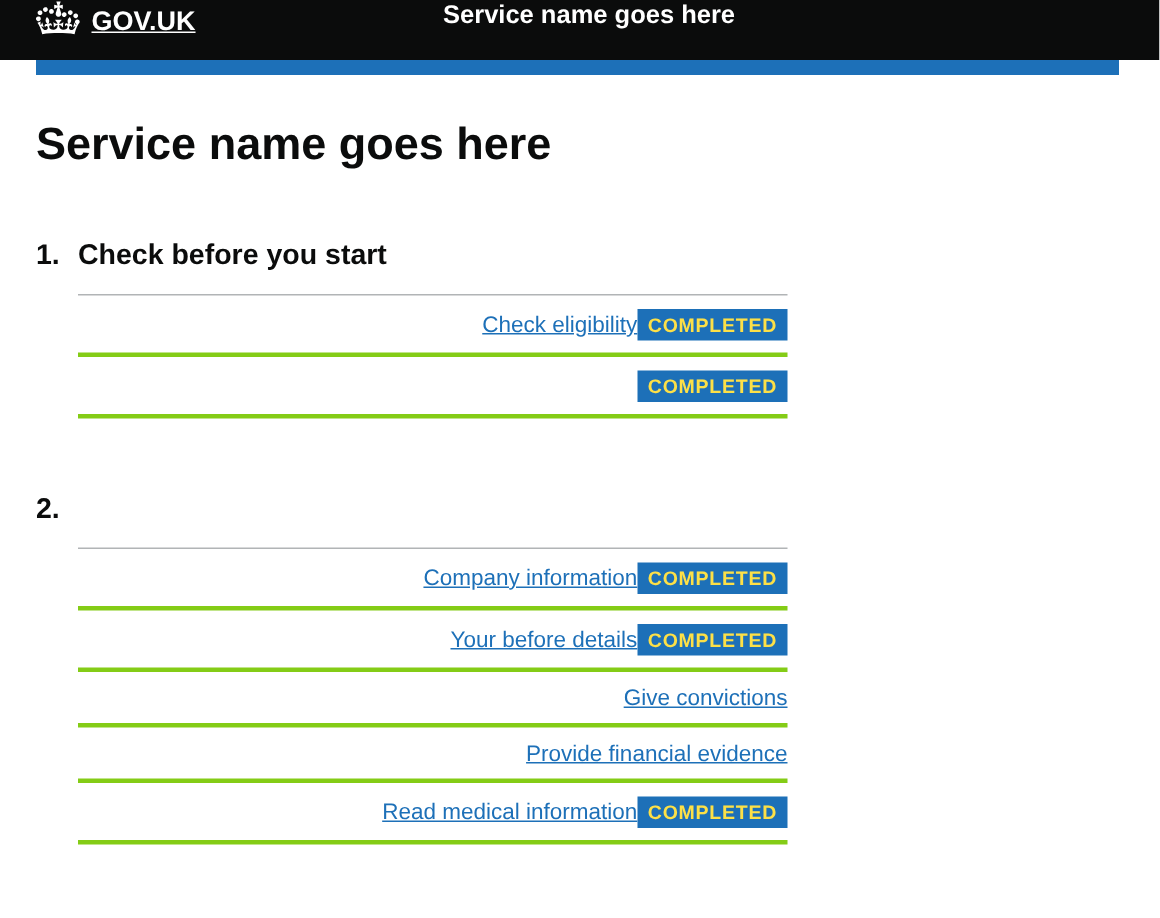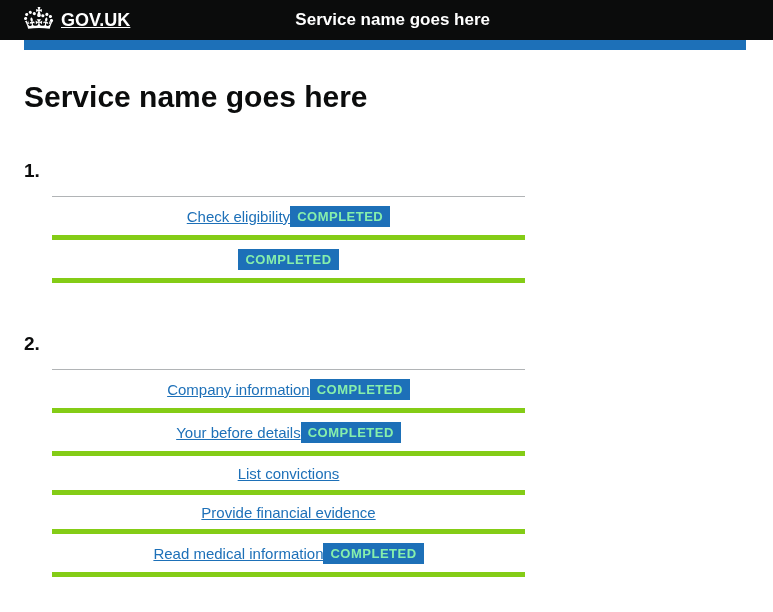--- a/index.html
+++ b/index.html
@@ -1,30 +1,30 @@
 <!DOCTYPE html>
 <html><head>
 <meta charset="utf-8">
 <style>
 *{box-sizing:border-box;margin:0;padding:0}
 body{font-family:Arial,Helvetica,sans-serif;color:#0b0c0c;background:#fff;width:773px}
-.header{background:#0b0c0c;height:40px;display:flex;align-items:center;padding:0 24px}
+.header{background:#0b0c0c;height:40px;display:flex;align-items:flex-start;padding:0 24px}
 .crown{display:flex;align-items:center;gap:7px;color:#fff;font-weight:700;font-size:18px}
 .crown svg{width:30px;height:24px;fill:#fff}
 .service-header{color:#fff;font-weight:700;font-size:17px;margin-left:165px}
 .blue-bar{height:10px;background:#1d70b8;margin:0 27px 0 24px}
 .main{padding:30px 24px 20px}
 h1{font-size:30px;font-weight:700;margin-bottom:46px}
 .section{margin-bottom:50px}
 .sec-head{display:flex;font-size:19px;font-weight:700;margin-bottom:14px}
 .num{width:28px}
 .tasks{list-style:none;width:473px;border-top:1px solid #b1b4b6}
-.task{display:flex;justify-content:center;align-items:center;padding:9px 0 8px;border-bottom:5px solid #84cc16}
+.task{display:flex;justify-content:flex-end;align-items:center;padding:9px 0 8px;border-bottom:3px solid #84cc16}
 .task a{color:#1d70b8;text-decoration:underline;font-size:15px}
-.tag{background:#1d70b8;color:#86efac;font-size:13px;font-weight:700;padding:3px 7px;letter-spacing:.5px}
+.tag{background:#1d70b8;color:#fde047;font-size:13px;font-weight:700;padding:3px 7px;letter-spacing:.5px}
 </style>
 </head>
 <body>
 
 <div class="header">
   <a class="crown" href="#">
     <span>
       <svg viewBox="0 0 132 97">
           <path d="M25 30.2c3.5 1.5 7.7-.2 9.1-3.7 1.5-3.6-.2-7.8-3.9-9.2-3.6-1.4-7.6.3-9.1 3.9-1.4 3.5.3 7.5 3.9 9zM9 39.5c3.6 1.5 7.8-.2 9.2-3.7 1.5-3.6-.2-7.8-3.9-9.1-3.6-1.5-7.6.2-9.1 3.8-1.4 3.5.3 7.5 3.8 9zM4.4 57.2c3.5 1.5 7.7-.2 9.1-3.8 1.5-3.6-.2-7.7-3.9-9.1-3.5-1.5-7.6.3-9.1 3.8-1.4 3.5.3 7.6 3.9 9.1zm38.3-21.4c3.5 1.5 7.7-.2 9.1-3.8 1.5-3.6-.2-7.7-3.9-9.1-3.6-1.5-7.6.3-9.1 3.8-1.3 3.6.4 7.7 3.9 9.1zm64.4-5.6c-1.4-3.6-5.4-5.3-9.1-3.9-3.7 1.4-5.4 5.6-3.9 9.2 1.4 3.5 5.6 5.2 9.1 3.7 3.6-1.5 5.3-5.5 3.9-9zm15.9 9.3c-1.5-3.6-5.5-5.3-9.1-3.8-3.7 1.3-5.4 5.5-3.9 9.1 1.4 3.5 5.6 5.2 9.2 3.7 3.5-1.5 5.2-5.5 3.8-9zm4.7 17.7c-1.5-3.5-5.6-5.3-9.1-3.8-3.7 1.4-5.4 5.6-3.9 9.1 1.4 3.6 5.6 5.3 9.1 3.8 3.6-1.4 5.3-5.5 3.9-9.1zM89.3 35.8c-1.5-3.5-5.6-5.3-9.1-3.8-3.7 1.4-5.4 5.6-3.9 9.1 1.4 3.6 5.5 5.3 9.1 3.9 3.6-1.5 5.3-5.6 3.9-9.2zM69.7 17.7l8.9 4.7V9.3l-8.9 2.8c-.2-.3-.5-.6-.9-.9L72.4 0H59.6l3.5 11.2c-.3.3-.6.5-.9.9l-8.8-2.8v13.1l8.8-4.7c.3.3.6.7.9.9l-5 15.4v.1c-.2.8-.4 1.6-.4 2.4 0 4.1 3.1 7.5 7 8.1h.2c.3 0 .7.1 1 .1.4 0 .7 0 1-.1h.2c4-.6 7.1-4.1 7.1-8.1 0-.8-.1-1.7-.4-2.4V34l-5.1-15.4c.4-.2.7-.6 1-.9zM66 92.8c16.9 0 32.8 1.1 47.1 3.2 4-16.9 8.9-26.7 14-33.5l-9.6-3.4c1 4.9 1.1 7.2 0 10.2-1.5-1.4-3-4.3-4.2-8.7L108.6 76c2.8-2 5-3.2 7.5-3.3-4.4 9.4-10 11.9-13.6 11.2-4.3-.8-6.3-4.6-5.6-7.9 1-4.7 5.7-5.9 8-.5 4.3-8.7-3-11.4-7.6-8.8 7.1-7.2 7.9-13.5 2.1-21.1-8 6.1-8.1 12.3-4.5 20.8-4.7-5.4-12.1-2.5-9.5 6.2 3.4-5.2 7.9-2 7.2 3.1-.6 4.3-6.4 7.8-13.5 7.2-10.3-.9-10.9-8-11.2-13.8 2.5-.5 7.1 1.8 11 7.3L80.2 60c-4.1 4.4-8 5.3-12.3 5.4 1.4-4.4 8-11.6 8-11.6H55.5s6.4 7.2 7.9 11.6c-4.2-.1-8-1-12.3-5.4l1.4 16.4c3.9-5.5 8.5-7.7 10.9-7.3-.3 5.8-.9 12.8-11.1 13.8-7.2.6-12.9-2.9-13.5-7.2-.7-5 3.8-8.3 7.1-3.1 2.7-8.7-4.6-11.6-9.4-6.2 3.7-8.5 3.6-14.7-4.6-20.8-5.8 7.6-5 13.9 2.2 21.1-4.7-2.6-11.9.1-7.7 8.8 2.3-5.5 7.1-4.2 8.1.5.7 3.3-1.3 7.1-5.7 7.9-3.5.7-9-1.8-13.5-11.2 2.5.1 4.7 1.3 7.5 3.3l-4.7-15.4c-1.2 4.4-2.7 7.2-4.3 8.7-1.1-3-.9-5.3 0-10.2l-9.5 3.4c5 6.9 9.9 16.7 14 33.5 14.8-2.1 30.8-3.2 47.7-3.2z"></path>
         </svg>
@@ -34,20 +34,21 @@
   <span class="service-header">Service name goes here</span>
 </div>
 <div class="blue-bar"></div>
 
 <div class="main">
   <h1>Service name goes here</h1>
   <div id="sections">
       <div class="section">
         <div class="sec-head">
           <span class="num">1.</span>
+          <span>Check before you start</span>
         </div>
         <ul class="tasks" style="margin-left: 28px;">
           <li class="task">
             <a href="#">Check eligibility</a>
             <span class="tag">COMPLETED</span>
           </li>
           <li class="task">
             <span class="tag">COMPLETED</span>
           </li>
         </ul>
@@ -59,21 +60,21 @@
         <ul class="tasks" style="margin-left: 28px;">
           <li class="task">
             <a href="#">Company information</a>
             <span class="tag">COMPLETED</span>
           </li>
           <li class="task">
             <a href="#">Your before details</a>
             <span class="tag">COMPLETED</span>
           </li>
           <li class="task">
-            <a href="#">List convictions</a>
+            <a href="#">Give convictions</a>
           </li>
           <li class="task">
             <a href="#">Provide financial evidence</a>
           </li>
           <li class="task">
             <a href="#">Read medical information</a>
             <span class="tag">COMPLETED</span>
           </li>
         </ul>
       </div>

